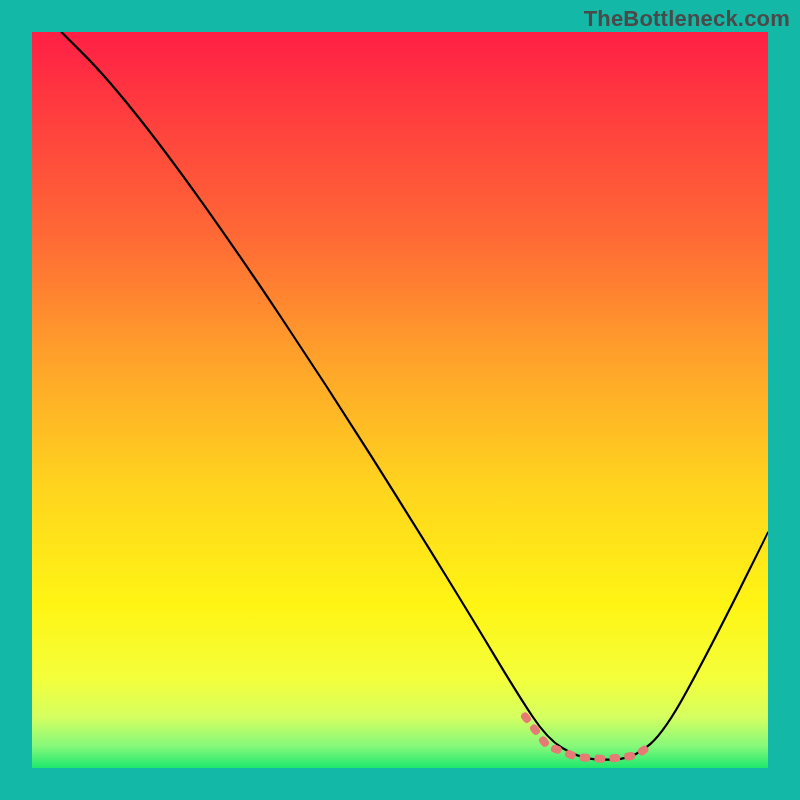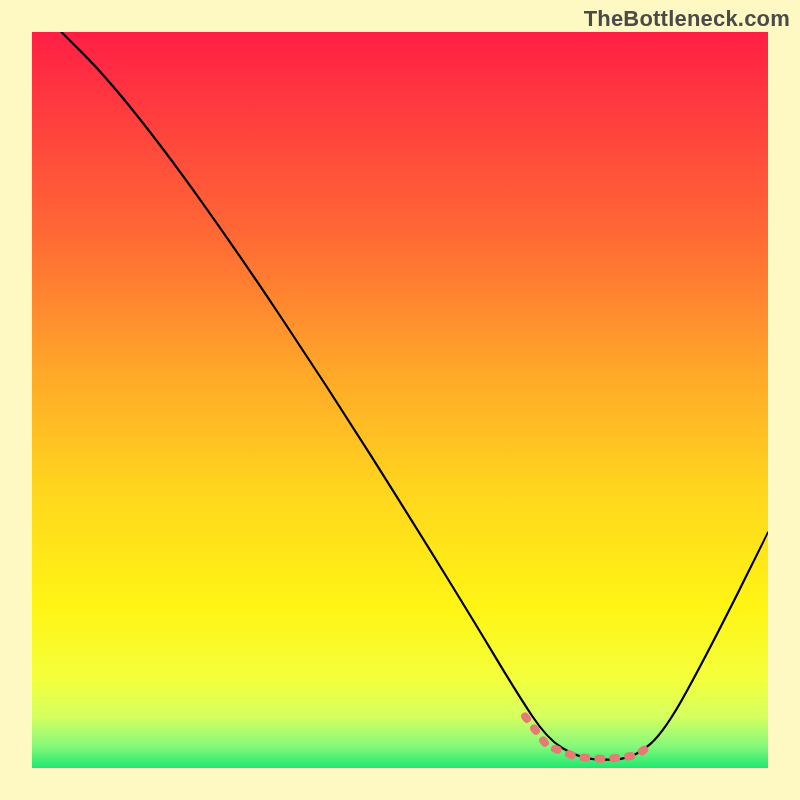--- a/index.html
+++ b/index.html
@@ -8,21 +8,21 @@
     width: 800px;
     height: 800px;
     background: #000;
     overflow: hidden;
     font-family: Arial, Helvetica, sans-serif;
   }
   .stage {
     position: relative;
     width: 800px;
     height: 800px;
-    background: #fef9c3;
+    background: #14b8a6;
   }
   .watermark {
     position: absolute;
     top: 6px;
     right: 10px;
     color: #4a4a4a;
     font-size: 22px;
     font-weight: 600;
     letter-spacing: 0.2px;
     user-select: none;

